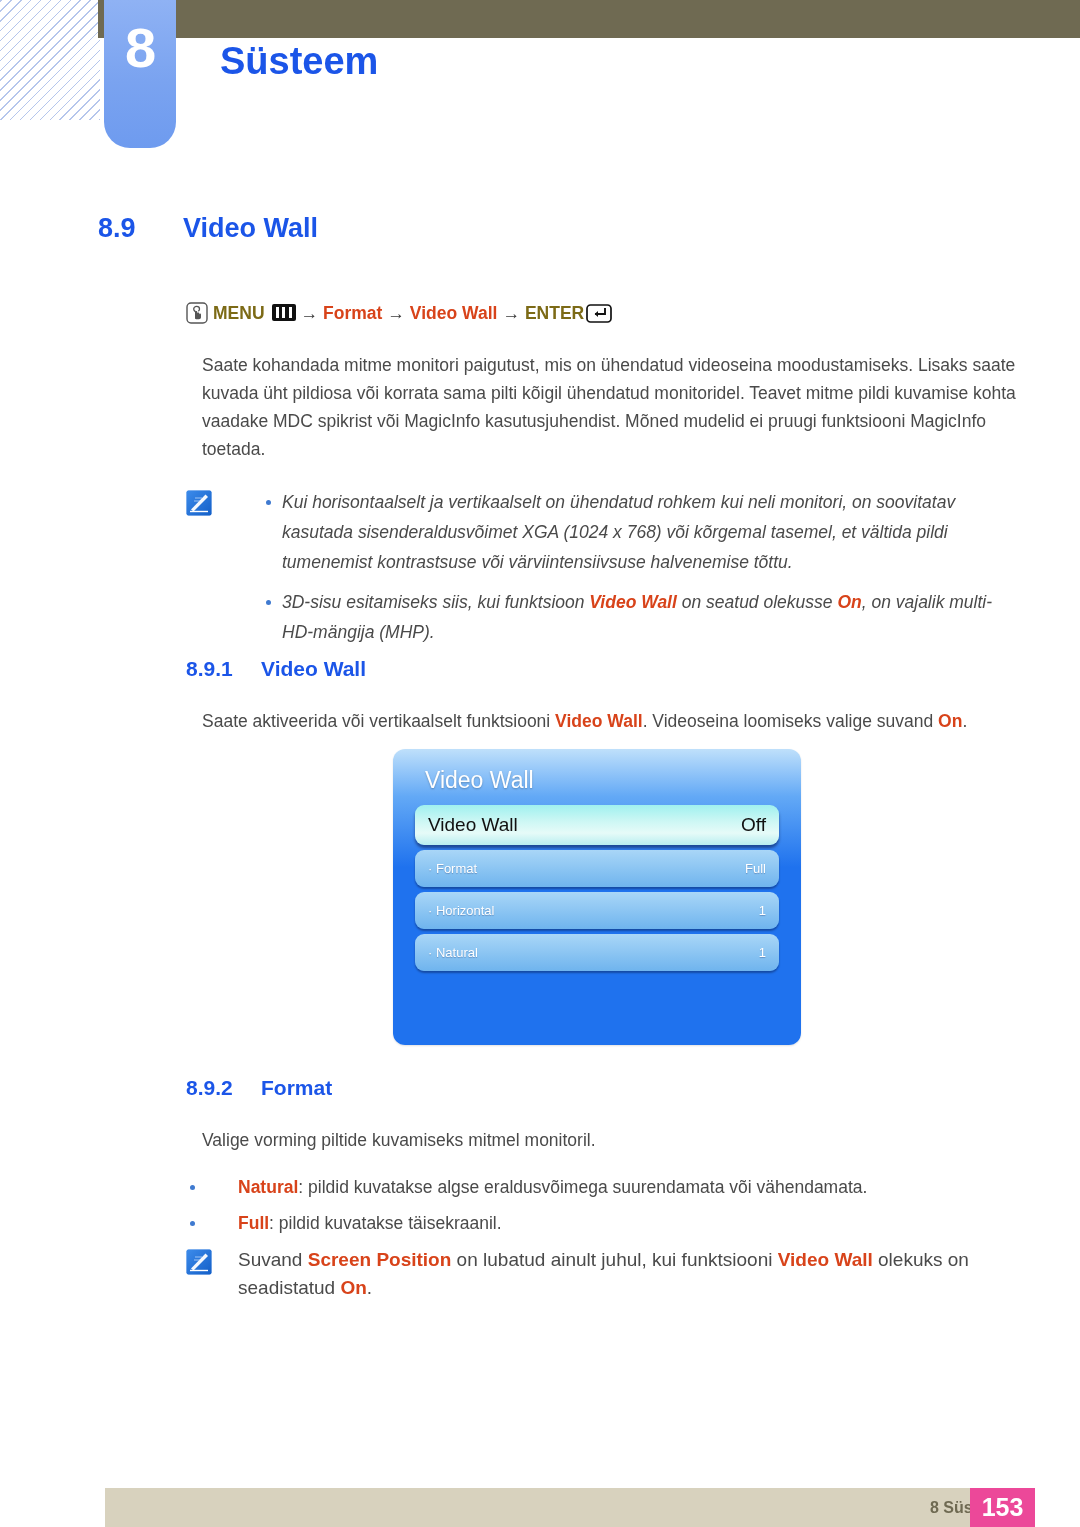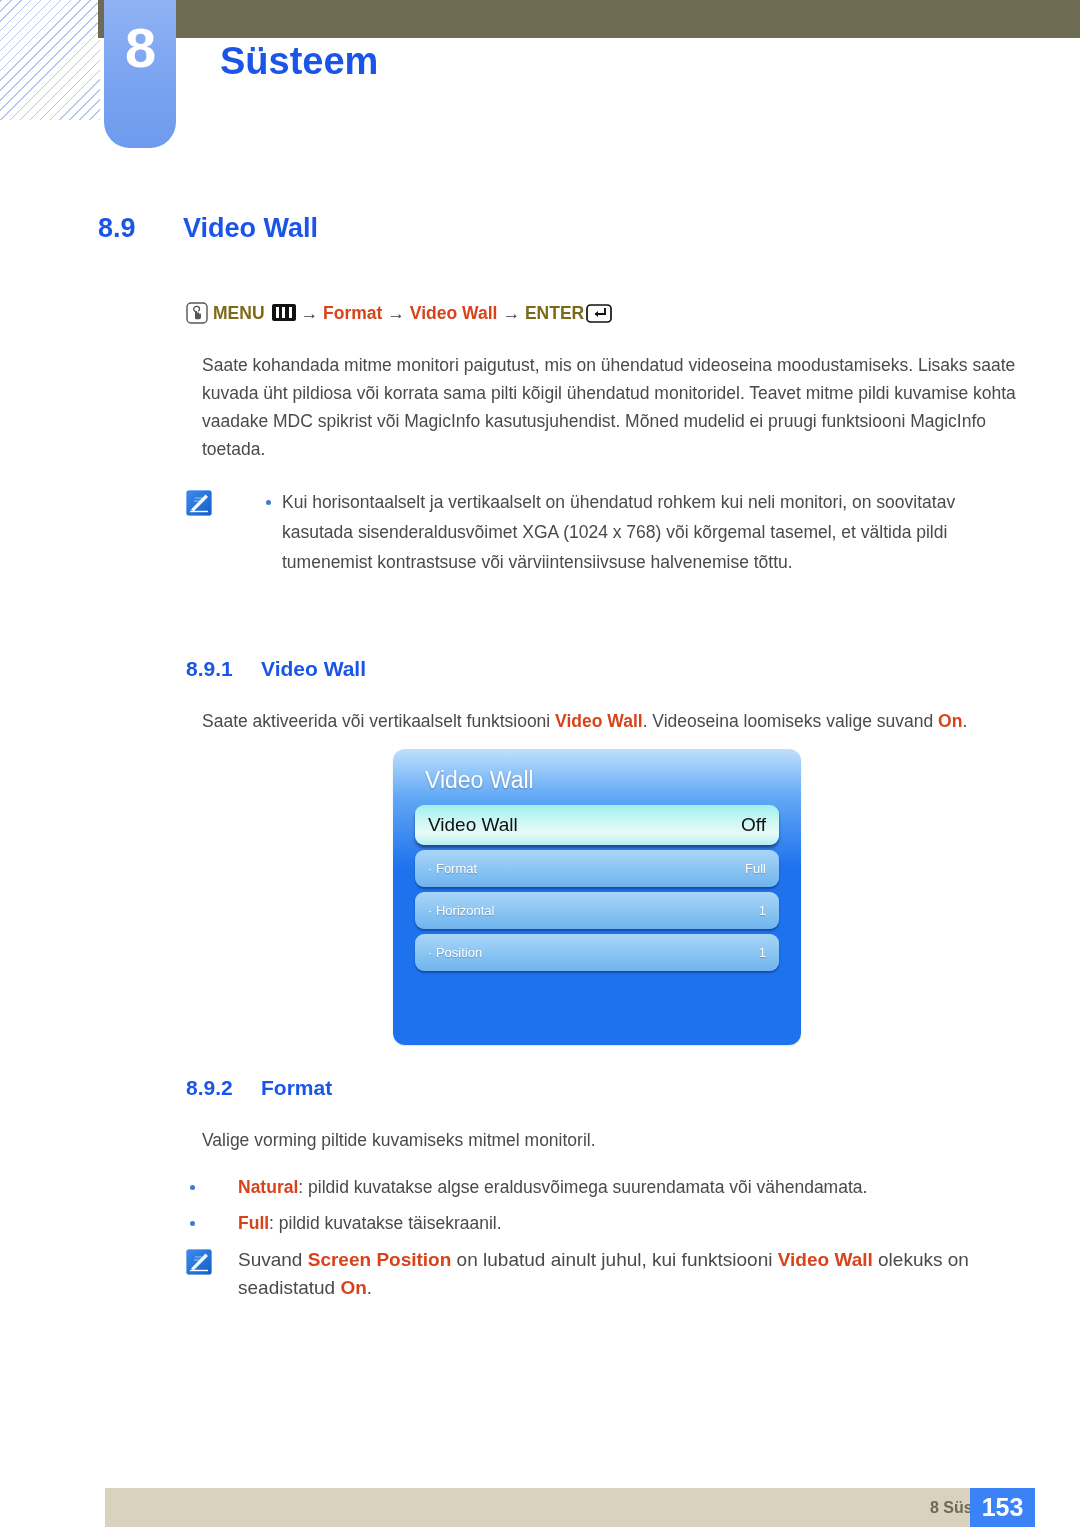--- a/index.html
+++ b/index.html
@@ -139,20 +139,21 @@
     width: 30px; height: 26px;
   }
   .note-list { margin: 0; padding: 0; list-style: none; }
   .note-list li {
     position: relative;
     padding-left: 96px;
     font-size: 17.5px;
     line-height: 30px;
     color: #4a4a4a;
     margin-bottom: 10px;
+    font-style: italic;
   }
   .note-list li .dot {
     position: absolute;
     left: 80px; top: 13px;
     width: 5px; height: 5px;
     border-radius: 50%;
     background: #3f7ad0;
   }
   .note-list li .red { color: #d8431a; font-weight: bold; }
   #note-1 { top: 487px; }
@@ -266,21 +267,21 @@
     position: absolute;
     right: 70px; top: 1499px;
     font-size: 16px;
     color: #6f6a52;
     font-weight: bold;
   }
   .page-box {
     position: absolute;
     left: 970px; top: 1488px;
     width: 65px; height: 39px;
-    background: #3b82f6;
+    background: #ec4899;
     color: #ffffff;
     font-size: 25px;
     font-weight: bold;
     display: flex;
     align-items: center;
     justify-content: center;
   }
 </style>
 </head>
 <body>
@@ -329,20 +330,23 @@
         </defs>
         <path d="M5 19.5 L19.5 4.5 L22 7 L7.5 21.5 Z" fill="#ffffff" opacity="0.95"></path>
         <path d="M4 21.5 L22 21.5" stroke="#ffffff" stroke-width="1.4"></path>
         <path d="M9 8 L16 8 M8 11 L14 11" stroke="#cfe4ff" stroke-width="1" opacity="0.7"></path>
       </svg>
     </span>
     <ul class="note-list">
       <li>
         <span class="dot"></span><span>Kui horisontaalselt ja vertikaalselt on ühendatud rohkem kui neli monitori, on soovitatav kasutada sisenderaldusvõimet XGA (1024 x 768) või kõrgemal tasemel, et vältida pildi tumenemist kontrastsuse või värviintensiivsuse halvenemise tõttu.</span>
       </li>
+      <li>
+        <span class="dot"></span><span>3D-sisu esitamiseks siis, kui funktsioon </span><span class="red">Video Wall</span><span> on seatud olekusse </span><span class="red">On</span><span>, on vajalik multi-HD-mängija (MHP).</span>
+      </li>
     </ul>
   </div>
 
   <div class="h2" id="h2-891">
     <span class="num">8.9.1</span><span>Video Wall</span>
   </div>
   <div class="para" id="para-891"><span>Saate aktiveerida või vertikaalselt funktsiooni </span><span class="red">Video Wall</span><span>. Videoseina loomiseks valige suvand </span><span class="red">On</span><span>.</span></div>
 
   <div class="osd">
     <div class="osd-title">Video Wall</div>
@@ -353,21 +357,21 @@
       </div>
       <div class="osd-row">
         <span class="label">· Format</span>
         <span class="value">Full</span>
       </div>
       <div class="osd-row">
         <span class="label">· Horizontal</span>
         <span class="value">1</span>
       </div>
       <div class="osd-row">
-        <span class="label">· Position</span>
+        <span class="label">· Natural</span>
         <span class="value">1</span>
       </div>
     </div>
   </div>
 
   <div class="h2" id="h2-892">
     <span class="num">8.9.2</span><span>Format</span>
   </div>
   <div class="para" id="para-892">Valige vorming piltide kuvamiseks mitmel monitoril.</div>
 

